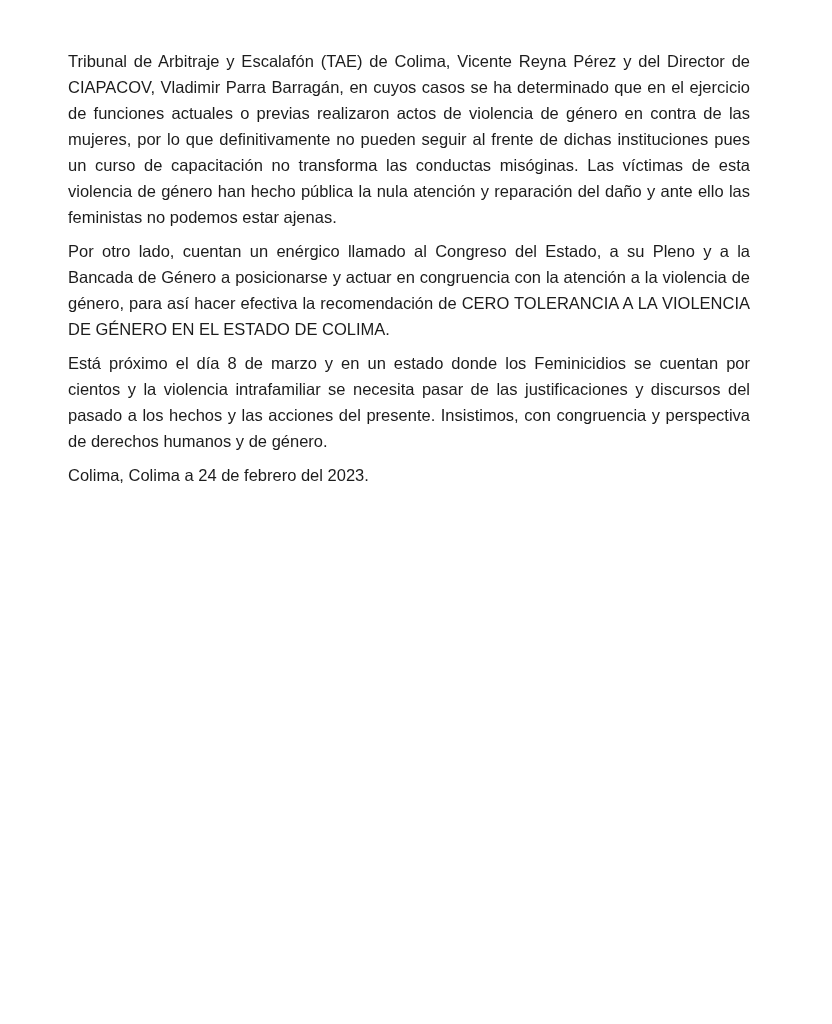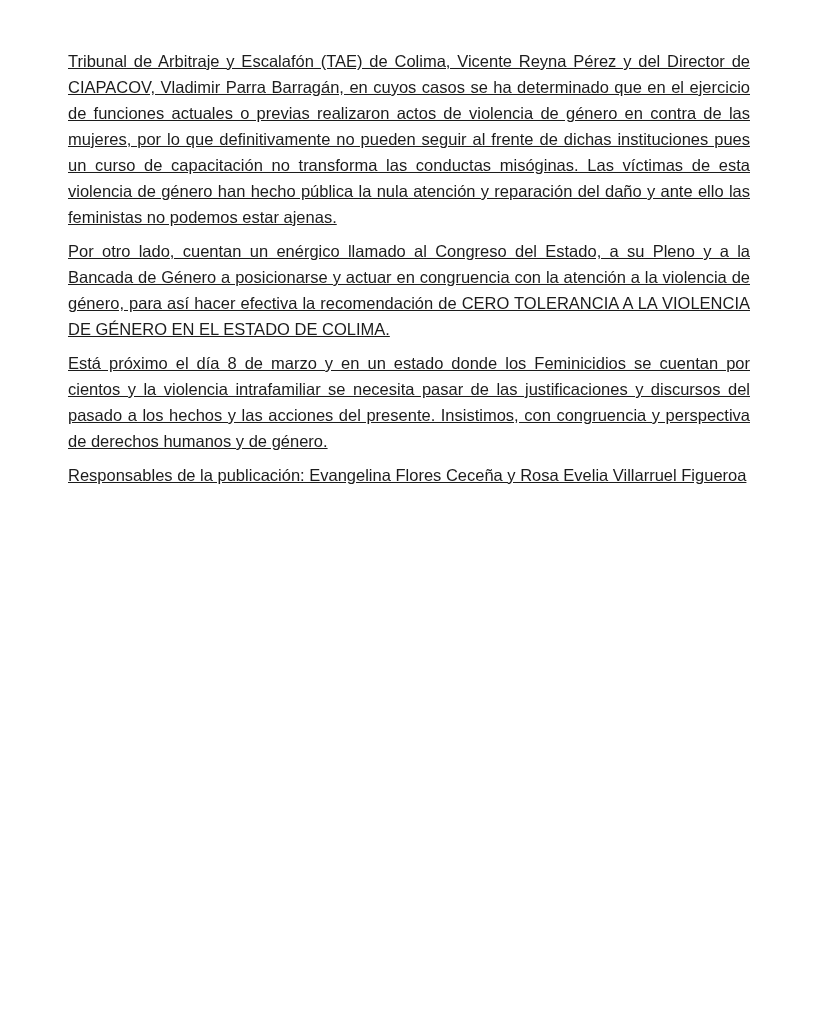--- a/index.html
+++ b/index.html
@@ -12,21 +12,20 @@
     width: 832px;
     height: 1024px;
     background: #ffffff;
     box-sizing: border-box;
     padding: 48px 82px 0 68px;
     font-family: "Liberation Sans", sans-serif;
     font-size: 16.5px;
     line-height: 26px;
     color: #1c1c1c;
     overflow: hidden;
-    text-decoration: underline;
   }
   .page p {
     margin: 0 0 8px 0;
   }
   .justify {
     text-align: justify;
     text-align-last: left;
   }
   .para-marzo {
     margin-top: 41px;
@@ -41,15 +40,15 @@
 </head>
 <body>
 
 <div class="page">
   <p class="justify">Tribunal de Arbitraje y Escalafón (TAE) de Colima, Vicente Reyna Pérez y del Director de CIAPACOV, Vladimir Parra Barragán, en cuyos casos se ha determinado que en el ejercicio de funciones actuales o previas realizaron actos de violencia de género en contra de las mujeres, por lo que definitivamente no pueden seguir al frente de dichas instituciones pues un curso de capacitación no transforma las conductas misóginas. Las víctimas de esta violencia de género han hecho pública la nula atención y reparación del daño y ante ello las feministas no podemos estar ajenas.</p>
 
   <p class="justify">Por otro lado, cuentan un enérgico llamado al Congreso del Estado, a su Pleno y a la Bancada de Género a posicionarse y actuar en congruencia con la atención a la violencia de género, para así hacer efectiva la recomendación de CERO TOLERANCIA A LA VIOLENCIA DE GÉNERO EN EL ESTADO DE COLIMA.</p>
 
   <p class="justify para-marzo">Está próximo el día 8 de marzo y en un estado donde los Feminicidios se cuentan por cientos y la violencia intrafamiliar se necesita pasar de las justificaciones y discursos del pasado a los hechos y las acciones del presente. Insistimos, con congruencia y perspectiva de derechos humanos y de género.</p>
 
+  <p class="dateline">Colima, Colima a 24 de febrero del 2023.</p>
 
-  <p class="credits">Responsables de la publicación: Evangelina Flores Ceceña y Rosa Evelia Villarruel Figueroa</p>
 </div>
 
 </body></html>

